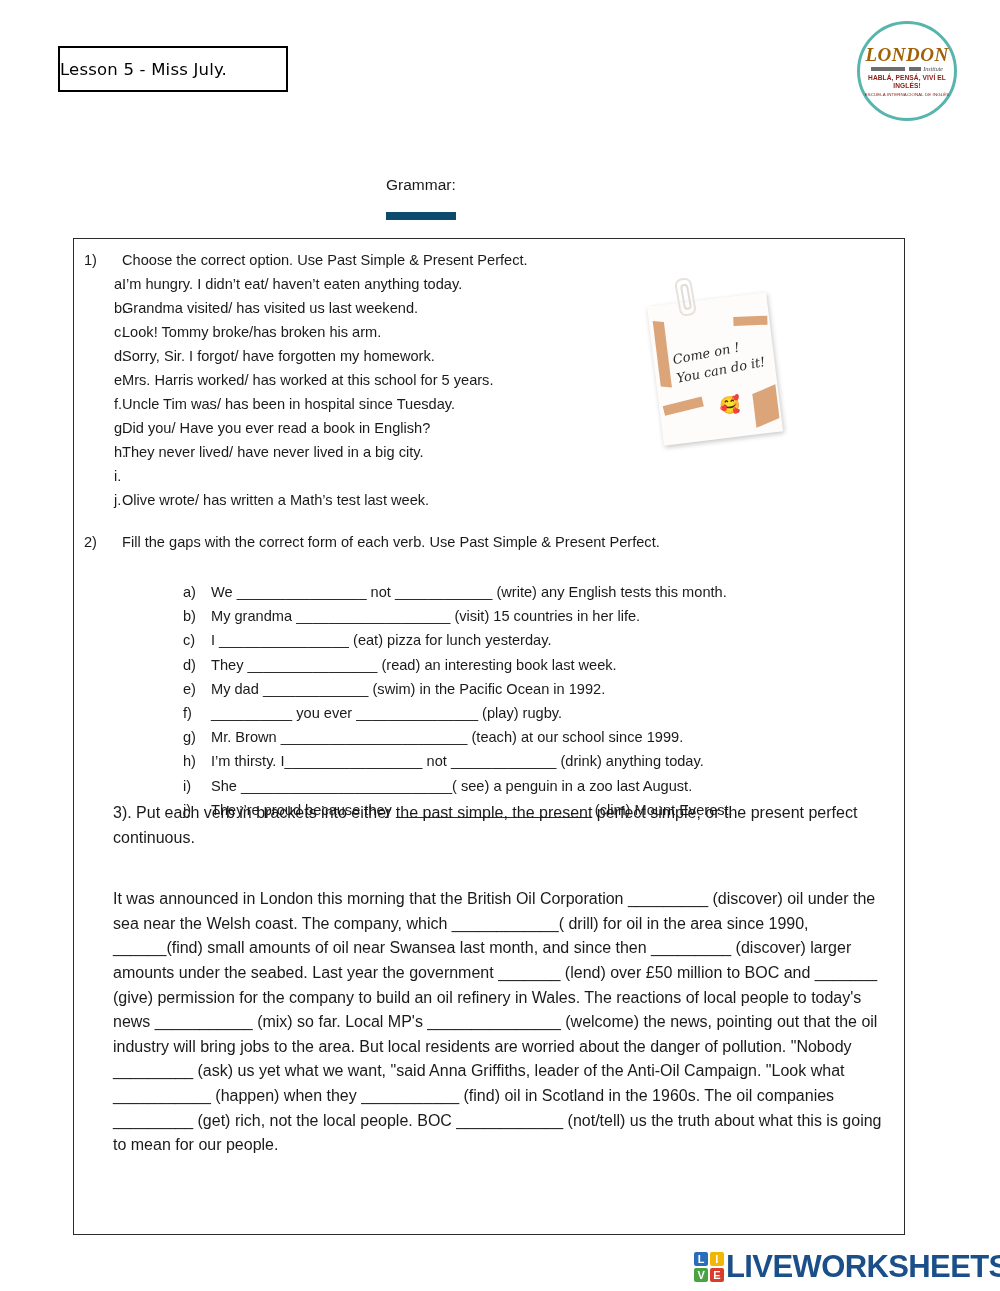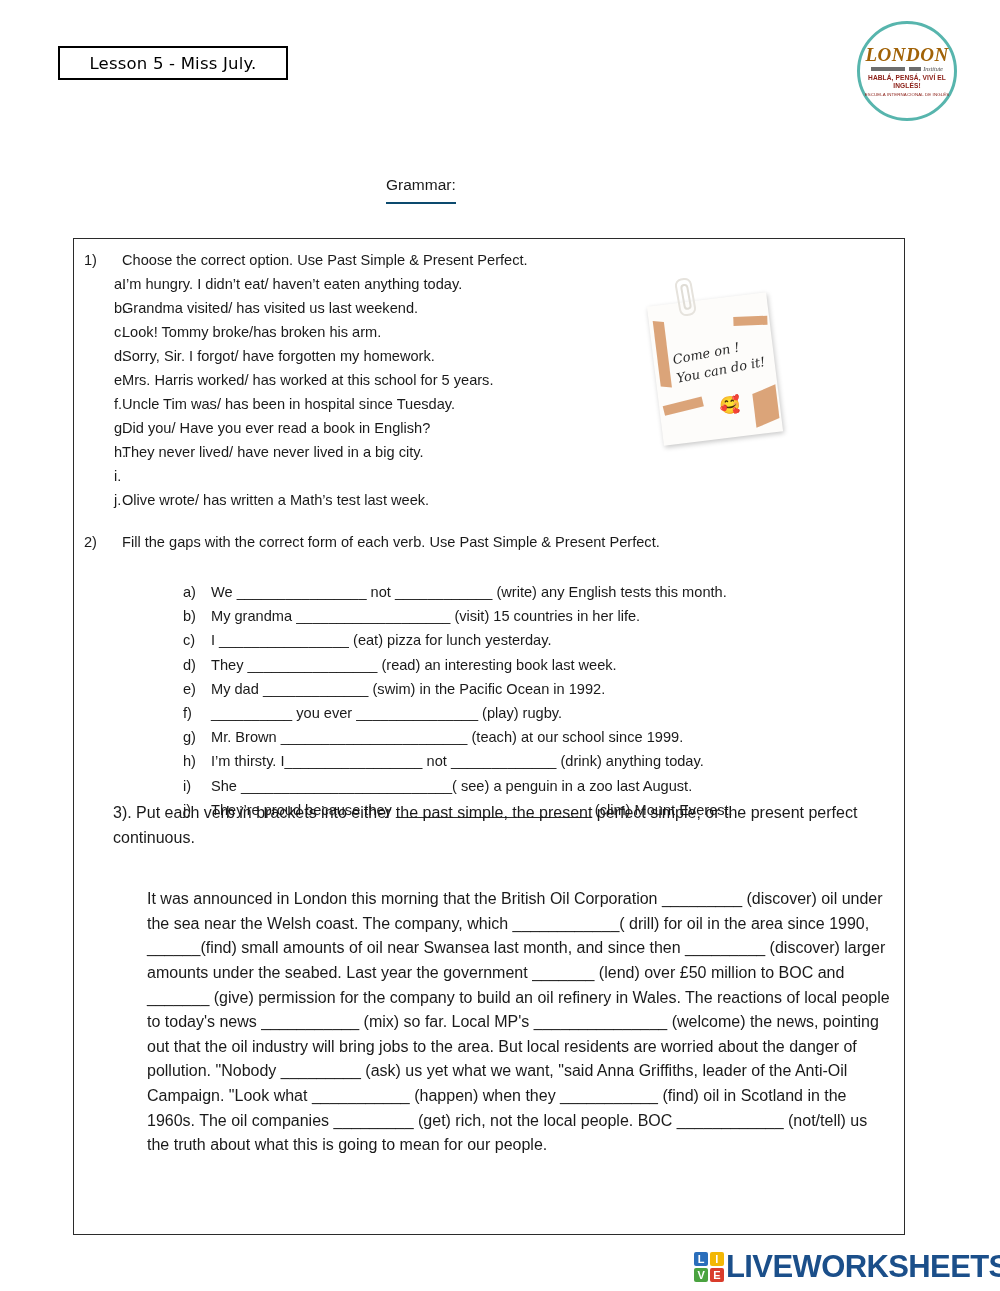--- a/index.html
+++ b/index.html
@@ -15,25 +15,24 @@
     color: #1a1a1a;
     overflow: hidden;
   }
 
   
   .title-box {
     position: absolute;
     left: 58px;
     top: 46px;
     width: 230px;
-    height: 34px;
+    height: 46px;
     border: 2px solid #000000;
     display: flex;
     align-items: center;
-    justify-content: center;
     box-sizing: border-box;
   }
   .title-box .title-text {
     font-family: "DejaVu Sans", sans-serif;
     font-size: 16.5px;
     letter-spacing: 0.2px;
     color: #000000;
     white-space: nowrap;
   }
 
@@ -113,22 +112,22 @@
     letter-spacing: 0.1px;
   }
 
   
   .grammar-heading {
     position: absolute;
     left: 386px;
     top: 176px;
     font-size: 15.5px;
     color: #1a1a1a;
-    border-bottom: 2px solid #0c4a6e;
-    padding-bottom: 8px;
+    border-bottom: 8px solid #0c4a6e;
+    padding-bottom: 18px;
     line-height: 1.15;
   }
 
   
   .content-box {
     position: absolute;
     left: 73px;
     top: 238px;
     width: 832px;
     height: 997px;
@@ -248,21 +247,21 @@
 
   
   .ex3 {
     position: absolute;
     left: 39px;
     top: 562px;
     width: 780px;
     font-size: 16px;
     line-height: 24.6px;
   }
-  .ex3-body { margin-top: 37px; margin-left: 34px; }
+  .ex3-body { margin-top: 37px; }
 
   
   .footer {
     position: absolute;
     left: 694px;
     top: 1249px;
     display: flex;
     align-items: center;
   }
   .lw-mark {

